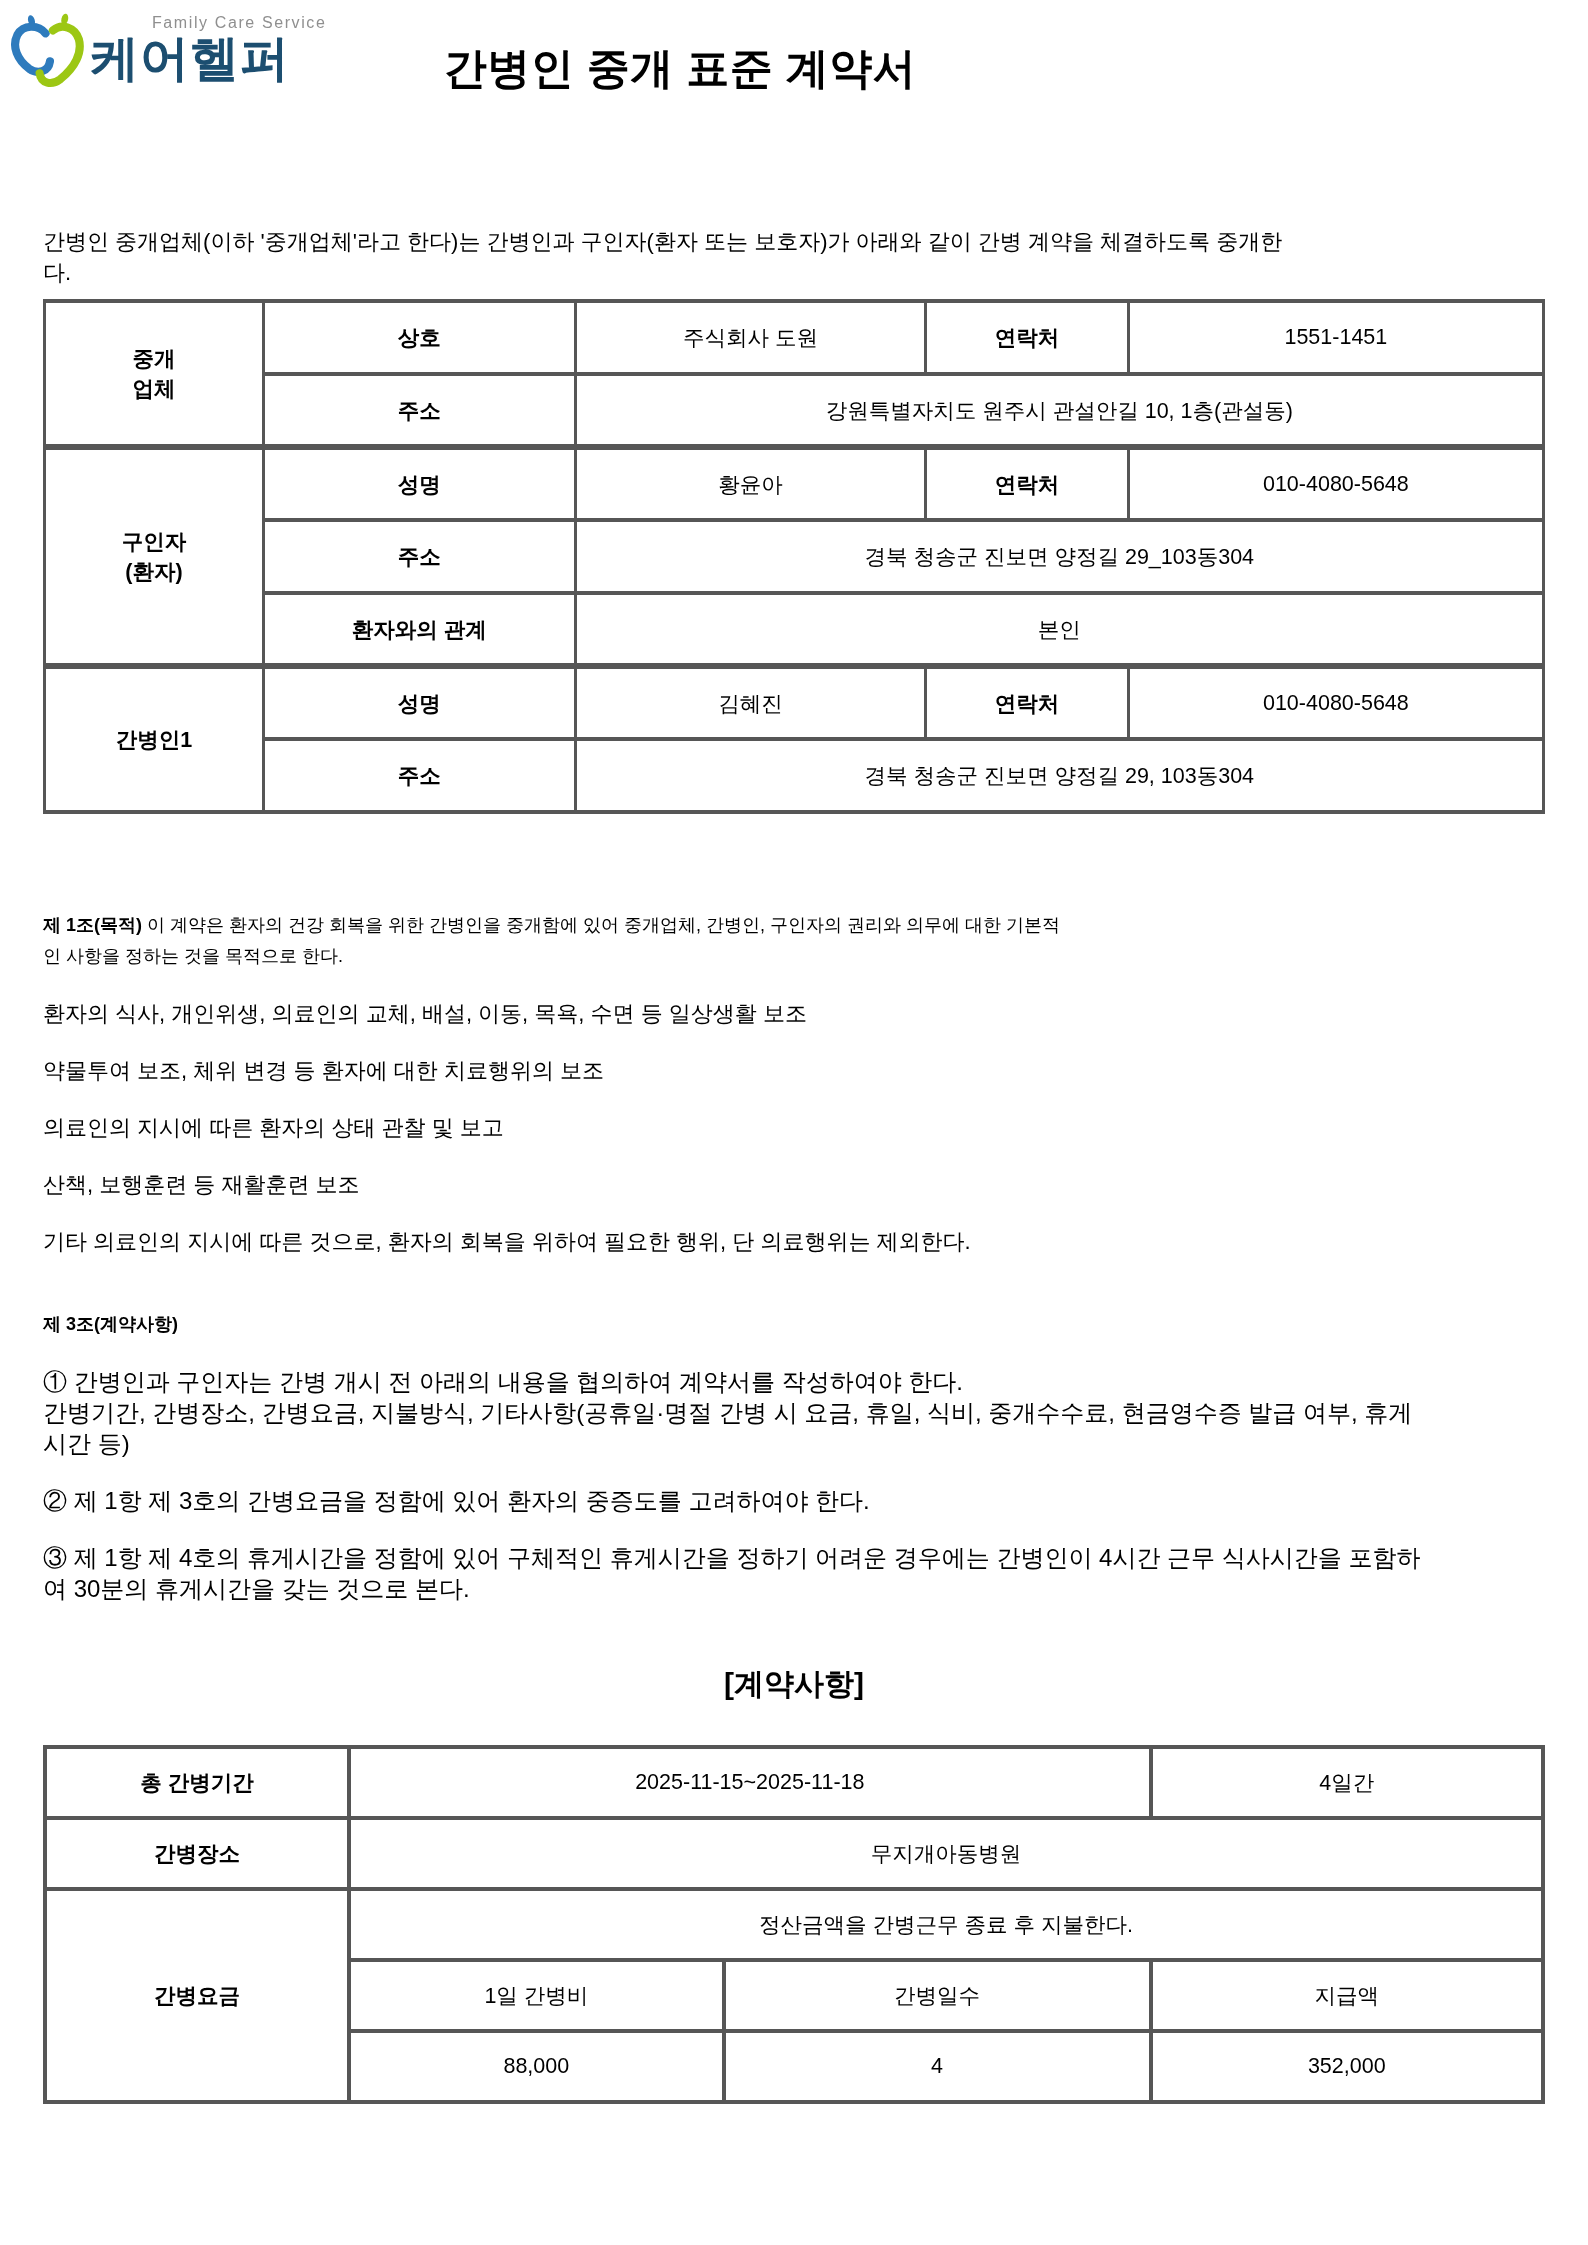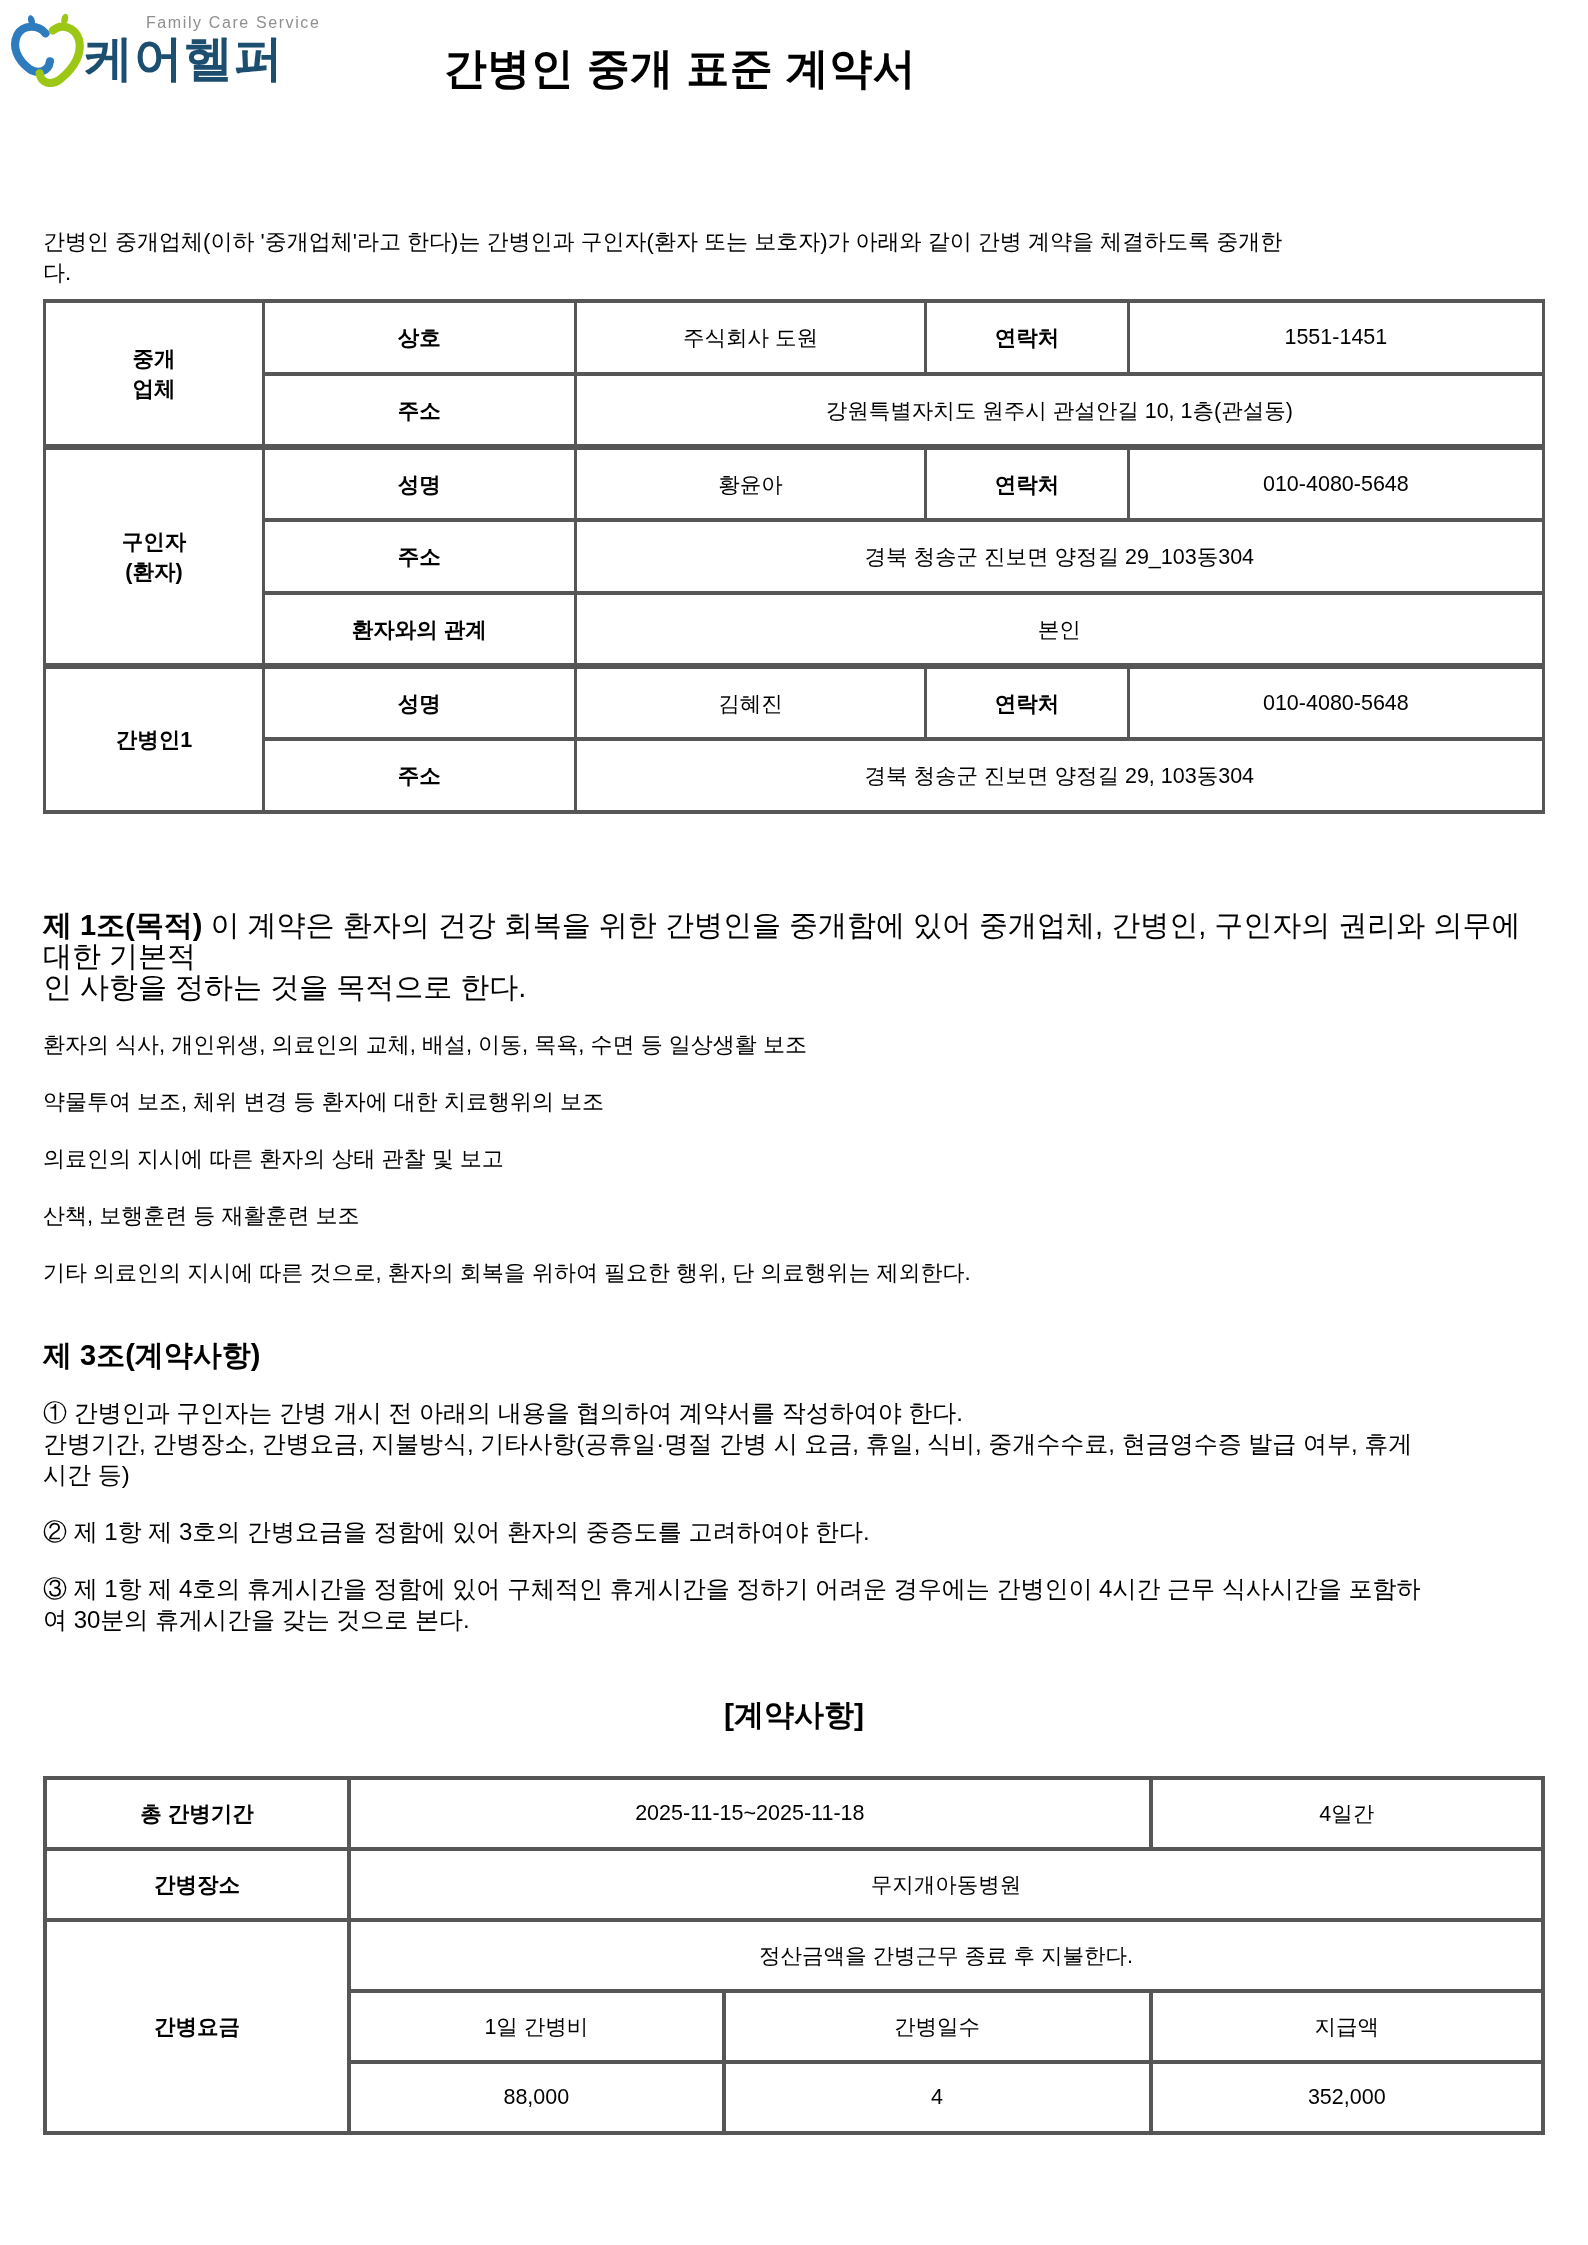--- a/index.html
+++ b/index.html
@@ -5,38 +5,38 @@
   html, body { margin:0; padding:0; }
   body {
     width:1588px; height:2245px; overflow:hidden;
     background:#ffffff; color:#000;
     font-family:"Liberation Sans", sans-serif;
     position:relative;
   }
   
   .logo { position:absolute; top:8px; left:10px; display:flex; align-items:flex-start; }
   .logo-mark { width:74px; height:92px; }
-  .logo-text { }
+  .logo-text { margin-left:6px; }
   .logo-tagline {
     color:#8f8f8f; font-size:16px; font-weight:500;
     letter-spacing:1.6px; padding:6px 0 2px 62px; white-space:nowrap;
   }
   .logo-brand {
     color:#1c4e70; font-size:49px; font-weight:bold;
     letter-spacing:1px; line-height:1.0; white-space:nowrap;
   }
   
   .title-wrap { padding-top:40px; width:1360px; text-align:center; }
   h1.doc-title { margin:0; font-size:43px; font-weight:bold; letter-spacing:0.5px; }
   
   .content { margin:0 43px; }
   p { margin:0; }
   .ml { white-space:pre-line; }
   .intro { margin-top:128px; font-size:22px; line-height:31px; }
-  .article { font-size:29px; line-height:31px; }
+  .article { font-size:18px; line-height:31px; }
   .article .head { font-weight:bold; }
   .a1 { margin-top:96px; }
   .a2 { margin-top:48px; }
   .item { margin-top:26px; font-size:22px; line-height:31px; }
   .a3h { margin-top:52px; }
   .clause { margin-top:26px; font-size:24px; line-height:31px; }
   h2.section-title { margin:60px 0 0 0; text-align:center; font-size:30px; font-weight:bold; }
   
   table.grid { width:100%; border-collapse:collapse; table-layout:fixed; }
   .grid th, .grid td {

